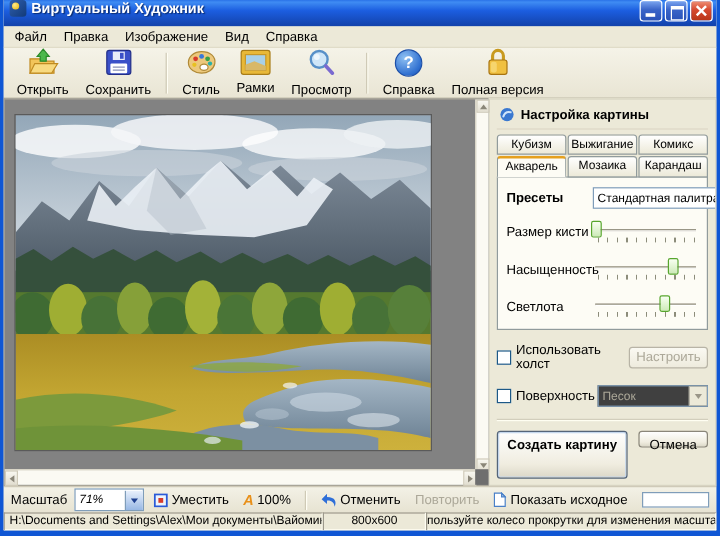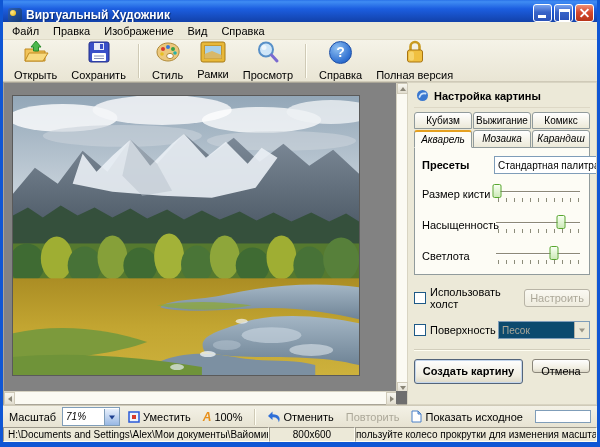--- a/index.html
+++ b/index.html
@@ -3,21 +3,21 @@
 <meta charset="utf-8">
 <style>
   * { margin:0; padding:0; box-sizing:border-box; }
   html,body { width:600px; height:447px; font-family:"Liberation Sans", sans-serif; }
   body { background:#3a6ea5; }
   .window { width:600px; height:447px; background:#ece9d8; border-left:3px solid #0f56d4;
             border-right:3px solid #0f56d4; border-bottom:5px solid #0f56d4; overflow:hidden;
             display:flex; flex-direction:column; }
 
   
-  .titlebar { height:22px; flex:0 0 22px; display:flex; align-items:flex-end; padding:0 3px 0 5px;
+  .titlebar { height:22px; flex:0 0 22px; display:flex; align-items:flex-start; padding:0 3px 0 5px;
               background:linear-gradient(180deg,#2a72e8 0%,#3f8cf3 8%,#1c5ee0 40%,#1343ad 96%); }
   .app-icon { width:14px; height:14px; margin-right:4px; border-radius:3px;
               background:linear-gradient(135deg,#2f5fae,#123a78); position:relative; flex:0 0 14px; }
   .app-icon::before { content:""; position:absolute; left:2px; top:2px; width:6px; height:6px;
               border-radius:50%; background:radial-gradient(circle at 35% 35%,#ffe98a,#e8b300); }
   .title-text { color:#fff; font-size:12px; font-weight:bold; text-shadow:1px 1px 1px #0a2a6a; flex:1;
                 white-space:nowrap; overflow:hidden; }
   .tb-btns { display:flex; gap:2px; }
   .tb-btn { width:19px; height:18px; border-radius:3px; border:1px solid #fff;
             background:linear-gradient(180deg,#7aa4ef,#3964c8 45%,#2a52b8); position:relative; }
@@ -71,56 +71,56 @@
   
   .panel { flex:1; background:#ece9d8; border:1px solid #d8d4c2; padding:4px 6px 0 6px; overflow:hidden; }
   .panel-header { display:flex; align-items:center; gap:5px; padding:2px 2px 5px 2px;
                   border-bottom:1px solid #ddd8c6; margin-bottom:4px; }
   .panel-header .ph-title { font-size:11px; font-weight:bold; }
   .tabs-row { display:flex; }
   .tab { flex:1; font-size:10px; text-align:center; padding:2px 1px;
          background:linear-gradient(#ffffff,#ece9d8); border:1px solid #919b9c;
          border-radius:3px 3px 0 0; margin-right:1px; white-space:nowrap; overflow:hidden; }
   .tab:last-child { margin-right:0; }
-  .tabs-row.row2 { margin-top:1px;font-style:italic; }
+  .tabs-row.row2 { margin-top:1px; }
   .tab.active { background:#fdfcf5; border-bottom:1px solid #fdfcf5; border-top:2px solid #e5a01f;
                 position:relative; z-index:2; font-weight:normal; }
   .tab-content { background:#fdfcf5; border:1px solid #919b9c; margin-top:-1px; height:128px;
                  padding:8px 7px 0 7px; }
   .prow { display:flex; align-items:center; margin-bottom:9px; }
   .prow .plabel { font-size:11px; width:72px; flex:0 0 72px; }
   .plabel.bold { font-weight:bold; }
   .combo { flex:1; height:18px; background:#fff; border:1px solid #7f9db9; display:flex;
            align-items:center; position:relative; }
   .combo .cval { font-size:10px; padding-left:3px; flex:1; white-space:nowrap; overflow:hidden; }
   .combo .cbtn { width:15px; height:16px; background:linear-gradient(#e8f0fc,#98b8e4);
                  border-left:1px solid #7f9db9; position:relative; flex:0 0 15px; }
   .combo .cbtn::after { content:""; position:absolute; left:50%; top:50%; transform:translate(-50%,-40%);
                  border-left:3px solid transparent; border-right:3px solid transparent; border-top:4px solid #1d3f8f; }
-  .combo.disabled { background:#0c4a6e; }
+  .combo.disabled { background:#404040; }
   .combo.disabled .cval { color:#aca899; }
   .combo.disabled .cbtn { background:#ece9d8; border-left-color:#b5b2a5; }
   .combo.disabled .cbtn::after { border-top-color:#9a9688; }
   .slider-zone { flex:1; position:relative; height:22px; }
   .slider-track { position:absolute; left:2px; right:2px; top:8px; height:2px; background:#c8c4b4;
                   border-top:1px solid #8c8878; border-bottom:1px solid #fff; }
   .slider-ticks { position:absolute; left:4px; right:2px; top:15px; height:4px;
                   background-image:repeating-linear-gradient(90deg,#8c8c7a 0 1px,transparent 1px 8px); }
   .slider-thumb { position:absolute; top:1px; width:9px; height:14px; transform:translateX(-50%);
                   background:linear-gradient(#f8fff2,#cdeab8); border:1px solid #57a62e; border-radius:2px; }
   .chk-row { display:flex; align-items:center; margin-top:11px; }
   .checkbox { width:12px; height:12px; background:#fff; border:1px solid #1d5987; flex:0 0 12px; margin-right:4px; }
   .chk-label { font-size:11px; flex:1; }
   .btn { font-size:11px; background:linear-gradient(#fefefe,#f0ede0 70%,#dcd8c8);
          border:1px solid #8a867a; border-radius:3px; text-align:center; }
   .btn.small { width:66px; height:18px; line-height:16px; flex:0 0 66px; }
   .btn.disabled { color:#aca899; border-color:#b8b4a6; background:linear-gradient(#faf9f2,#eeebdd); }
   .panel-sep { border-top:1px solid #d2cebc; border-bottom:1px solid #fffef2; margin:10px 0 8px 0; }
   .action-row { display:flex; gap:9px; }
-  .btn.create { flex:1; height:25px; line-height:23px; font-weight:bold; border:1px solid #54657a;
+  .btn.create { flex:1; height:40px; line-height:23px; font-weight:bold; border:1px solid #54657a;
                 box-shadow:inset 0 0 0 1px #c4d6ec; }
   .btn.cancel { width:58px; flex:0 0 58px; height:14px; line-height:23px; }
   .surface-combo { width:92px; flex:0 0 92px; }
 
   
   .bottombar { flex:0 0 22px; height:22px; background:linear-gradient(#f3f1e6,#e7e3d2);
                border-top:1px solid #cfcab8; display:flex; align-items:center; padding:0 6px; gap:4px; }
   .bb-label { font-size:11px; margin-right:2px; }
   .bb-combo { width:58px; height:19px; flex:0 0 58px;font-style:italic; }
   .bb-item { display:flex; align-items:center; gap:3px; font-size:11px; padding:1px 4px; white-space:nowrap; }

